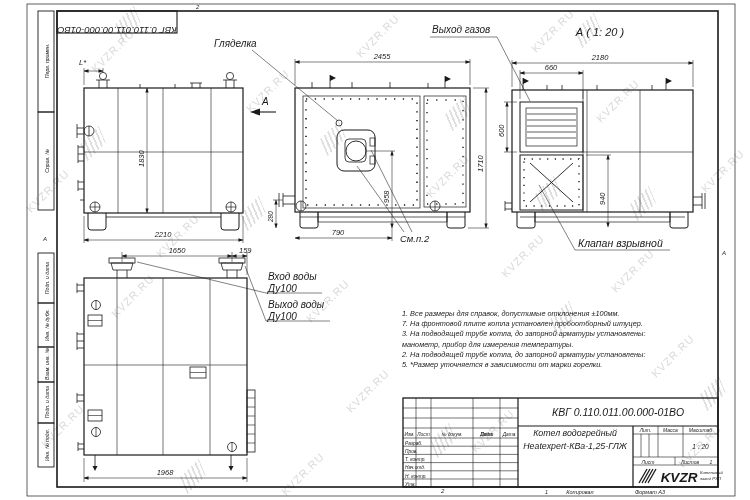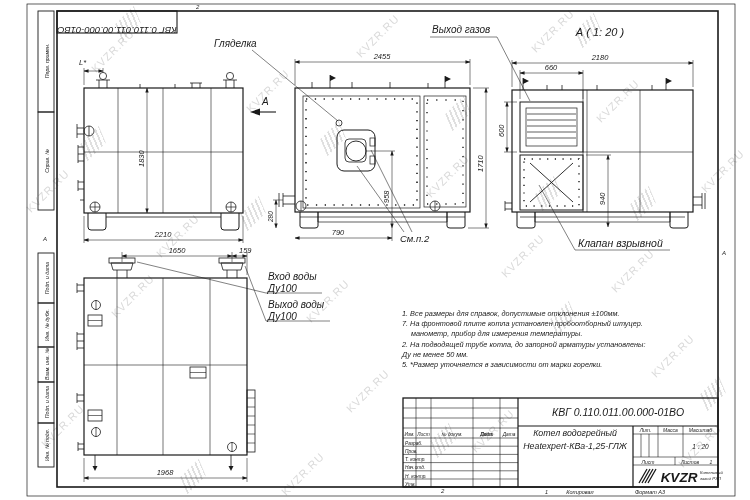--- a/index.html
+++ b/index.html
@@ -17,21 +17,21 @@
     position:absolute;width:26px;height:17px;opacity:.5;pointer-events:none;
     transform:rotate(-45deg) skewX(-22deg);
     background:repeating-linear-gradient(90deg,#c0c0c0 0 2px,transparent 2px 5px);
   }
   svg text{font-family:"Liberation Sans",sans-serif;font-style:italic;fill:#1a1a1a;}
   
   .notes{
     position:absolute;left:402px;top:309px;width:340px;
     font-size:7.3px;line-height:10.2px;font-style:italic;white-space:nowrap;color:#1a1a1a;
   }
-  .notes .indent{margin-left:9px;}
+  .notes .indent{}
 </style>
 </head>
 <body>
 
 <div class="sheet">
 
   <div>
     <div class="wm" style="left:85px;top:45px">KVZR.RU</div>
     <div class="wm" style="left:20px;top:185px">KVZR.RU</div>
     <div class="wm" style="left:105px;top:290px">KVZR.RU</div>
@@ -347,19 +347,19 @@
       <text x="700" y="480" font-size="4.2">завод РЭП</text>
       <text x="545" y="493.5" font-size="5.5">1</text>
       <text x="580" y="493.5" text-anchor="middle" font-size="5.5">Копировал</text>
       <text x="650" y="493.5" text-anchor="middle" font-size="5.5">Формат А3</text>
     </g>
   </svg>
 
   <div class="notes">
     <div>1. Все размеры для справок, допустимые отклонения ±100мм.</div>
     <div>7. На фронтовой плите котла установлен пробоотборный штуцер.</div>
+    <div>3. На подводящей трубе котла, до запорной арматуры установлены:</div>
     <div class="indent">манометр, прибор для измерения температуры.</div>
     <div>2. На подводящей трубе котла, до запорной арматуры установлены:</div>
-    <div>Ду не менее 50 мм.</div>
     <div>5. *Размер уточняется в зависимости от марки горелки.</div>
   </div>
 
 </div>
 
 </body></html>

